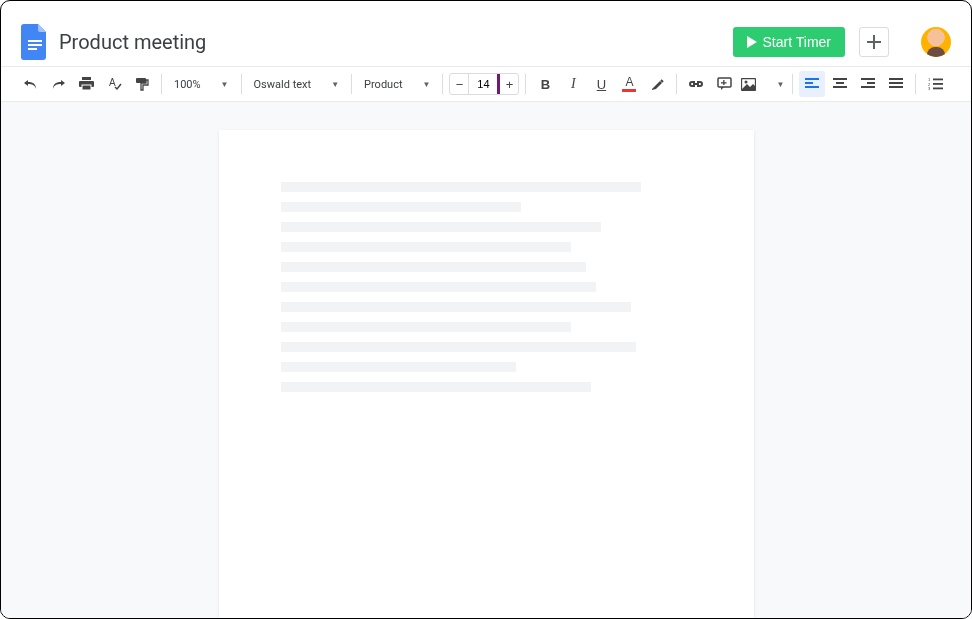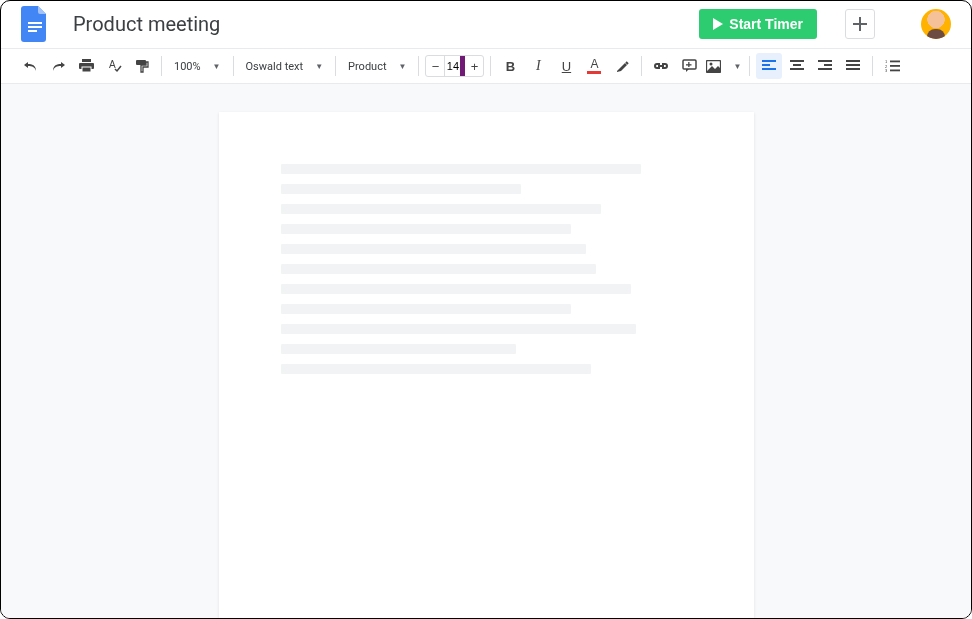--- a/index.html
+++ b/index.html
@@ -19,41 +19,42 @@
       overflow: hidden;
       background: #fff;
       display: flex;
       flex-direction: column;
     }
     
     .header {
       display: flex;
       align-items: center;
       padding: 5px 20px 6px 20px;
-      gap: 24px;
+      gap: 10px;
+      margin-top: 18px;
     }
     .doc-icon {
       width: 28px;
       height: 36px;
       flex-shrink: 0;
     }
     .doc-title {
       font-size: 20px;
       color: #3c4043;
       font-weight: 400;
       flex-grow: 1;
     }
     .start-timer-btn {
       background: #2ecc71;
       color: #fff;
       border: none;
       border-radius: 3px;
       padding: 7px 14px;
       font-size: 14px;
-      font-weight: 700;
+      font-weight: 400;
       cursor: pointer;
       display: inline-flex;
       align-items: center;
       gap: 6px;
     }
     .plus-btn {
       width: 30px;
       height: 30px;
       border: 1px solid #dadce0;
       background: #fff;
@@ -114,21 +115,21 @@
     .tb-btn.active { background: #e8f0fe; color: #1a73e8; }
     .tb-sep {
       width: 1px;
       height: 20px;
       background: #dadce0;
       margin: 0 4px;
     }
     .tb-drop {
       display: inline-flex;
       align-items: center;
-      gap: 12px;
+      gap: 20px;
       padding: 0 6px;
       height: 26px;
       cursor: pointer;
       border-radius: 3px;
       font-size: 11px;
       color: #3c4043;
     }
     .caret { font-size: 8px; color: #5f6368; }
     .font-size-group {
       display: inline-flex;
@@ -141,26 +142,26 @@
     .font-size-group button {
       background: none;
       border: none;
       width: 18px;
       height: 100%;
       cursor: pointer;
       font-size: 13px;
       color: #444;
     }
     .font-size-group input {
-      width: 21px;
+      width: 32px;
       border: none;
       text-align: center;
       font-size: 11px;
       border-left: 1px solid #dadce0;
-      border-right: 5px solid #701a75;
+      border-right: 3px solid #701a75;
       height: 100%;
     }
     .underline-a {
       display: inline-flex;
       flex-direction: column;
       align-items: center;
       line-height: 1;
     }
     .underline-a .bar {
       width: 14px;

